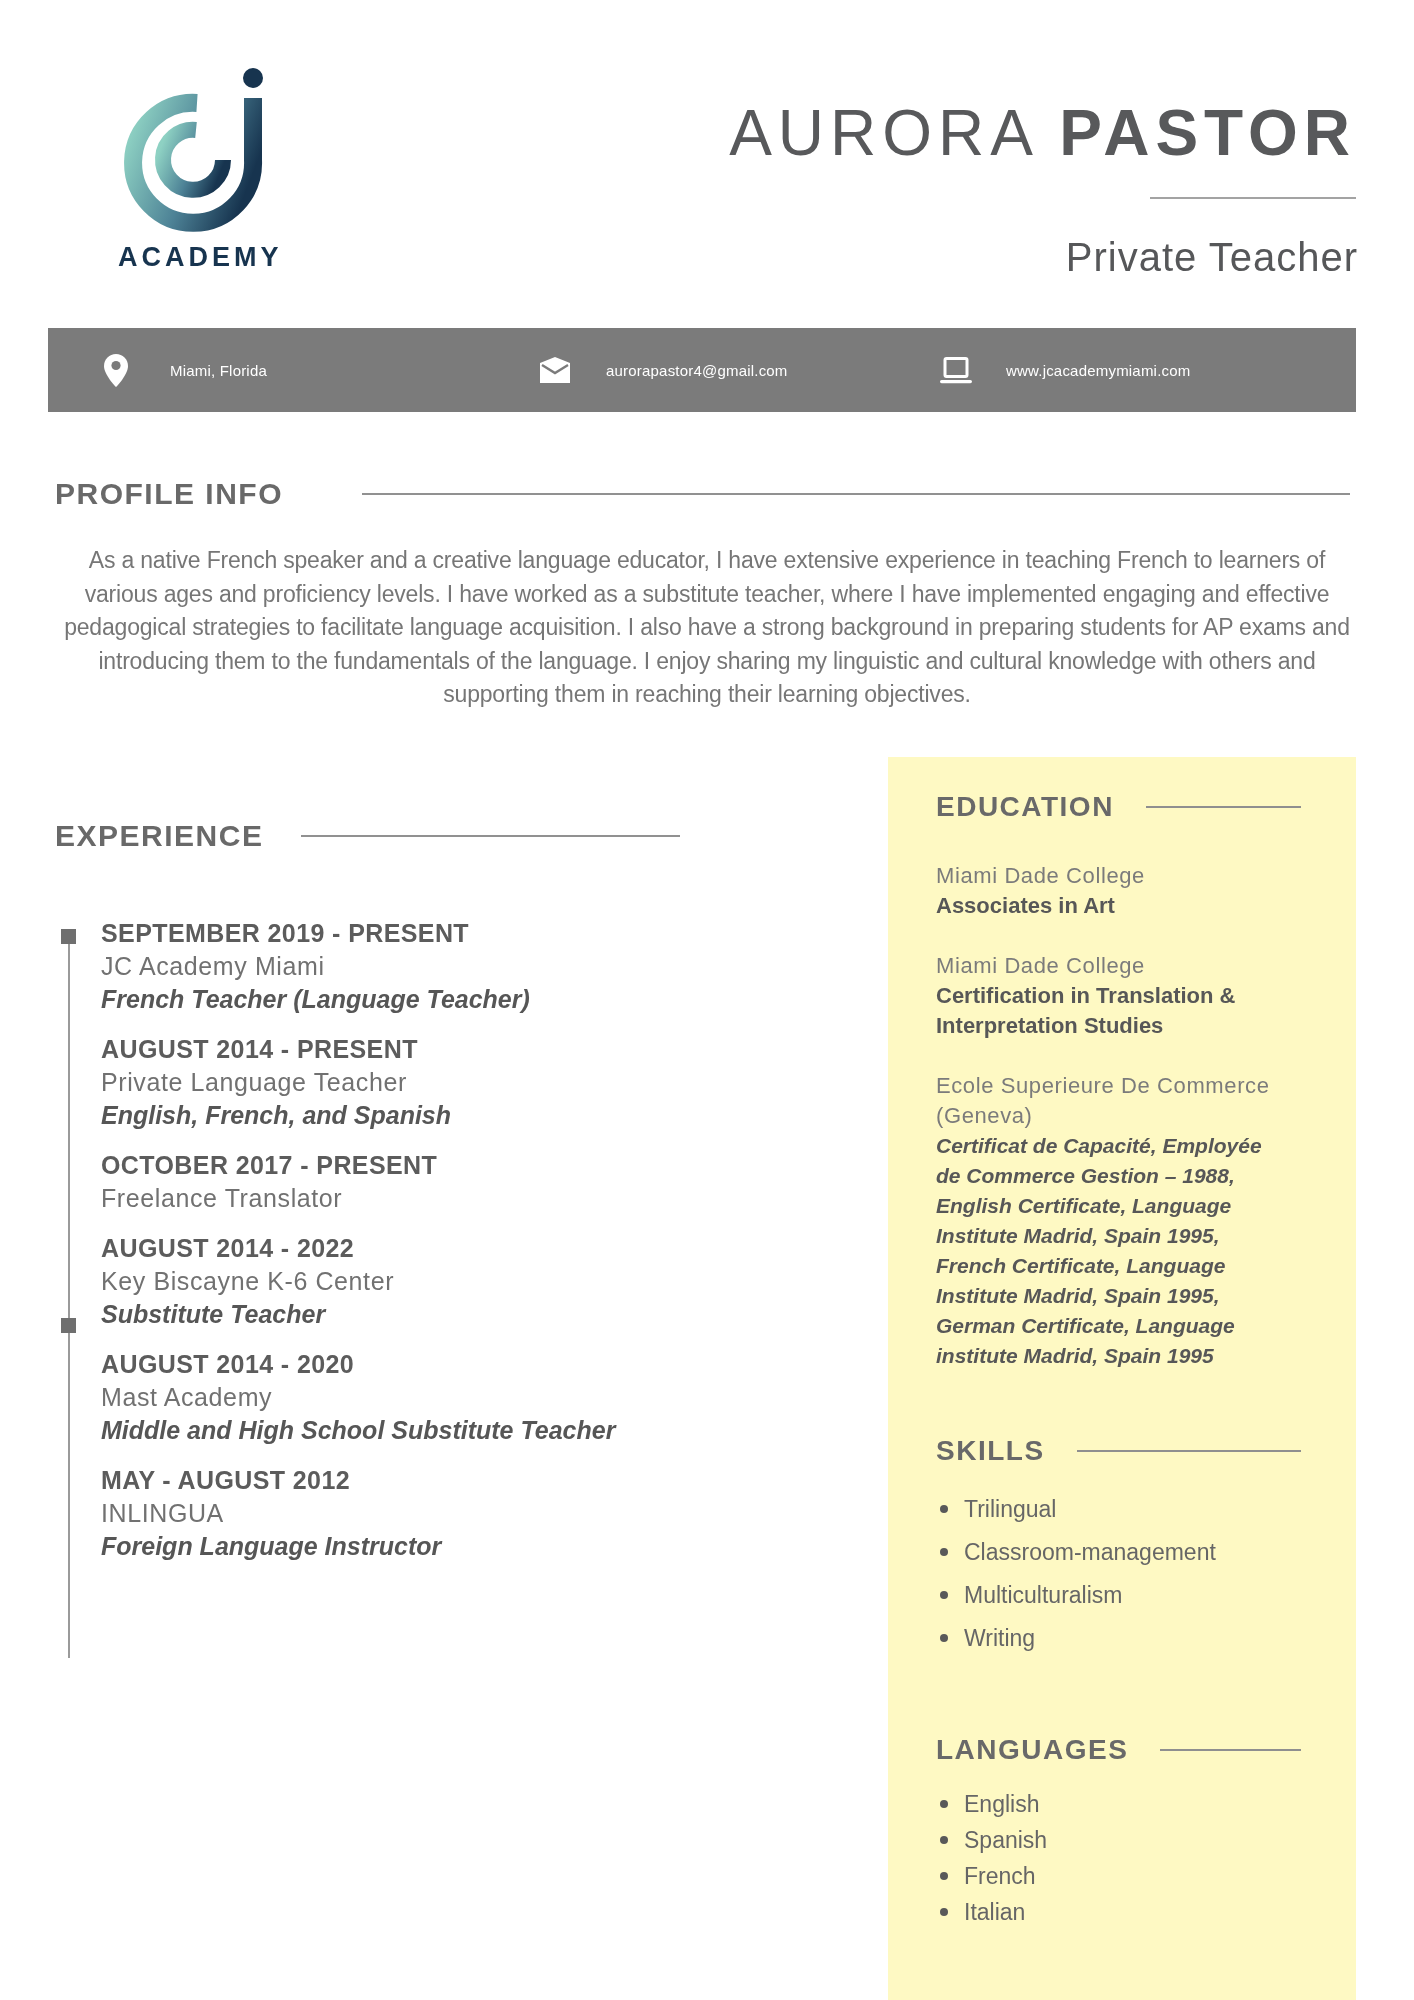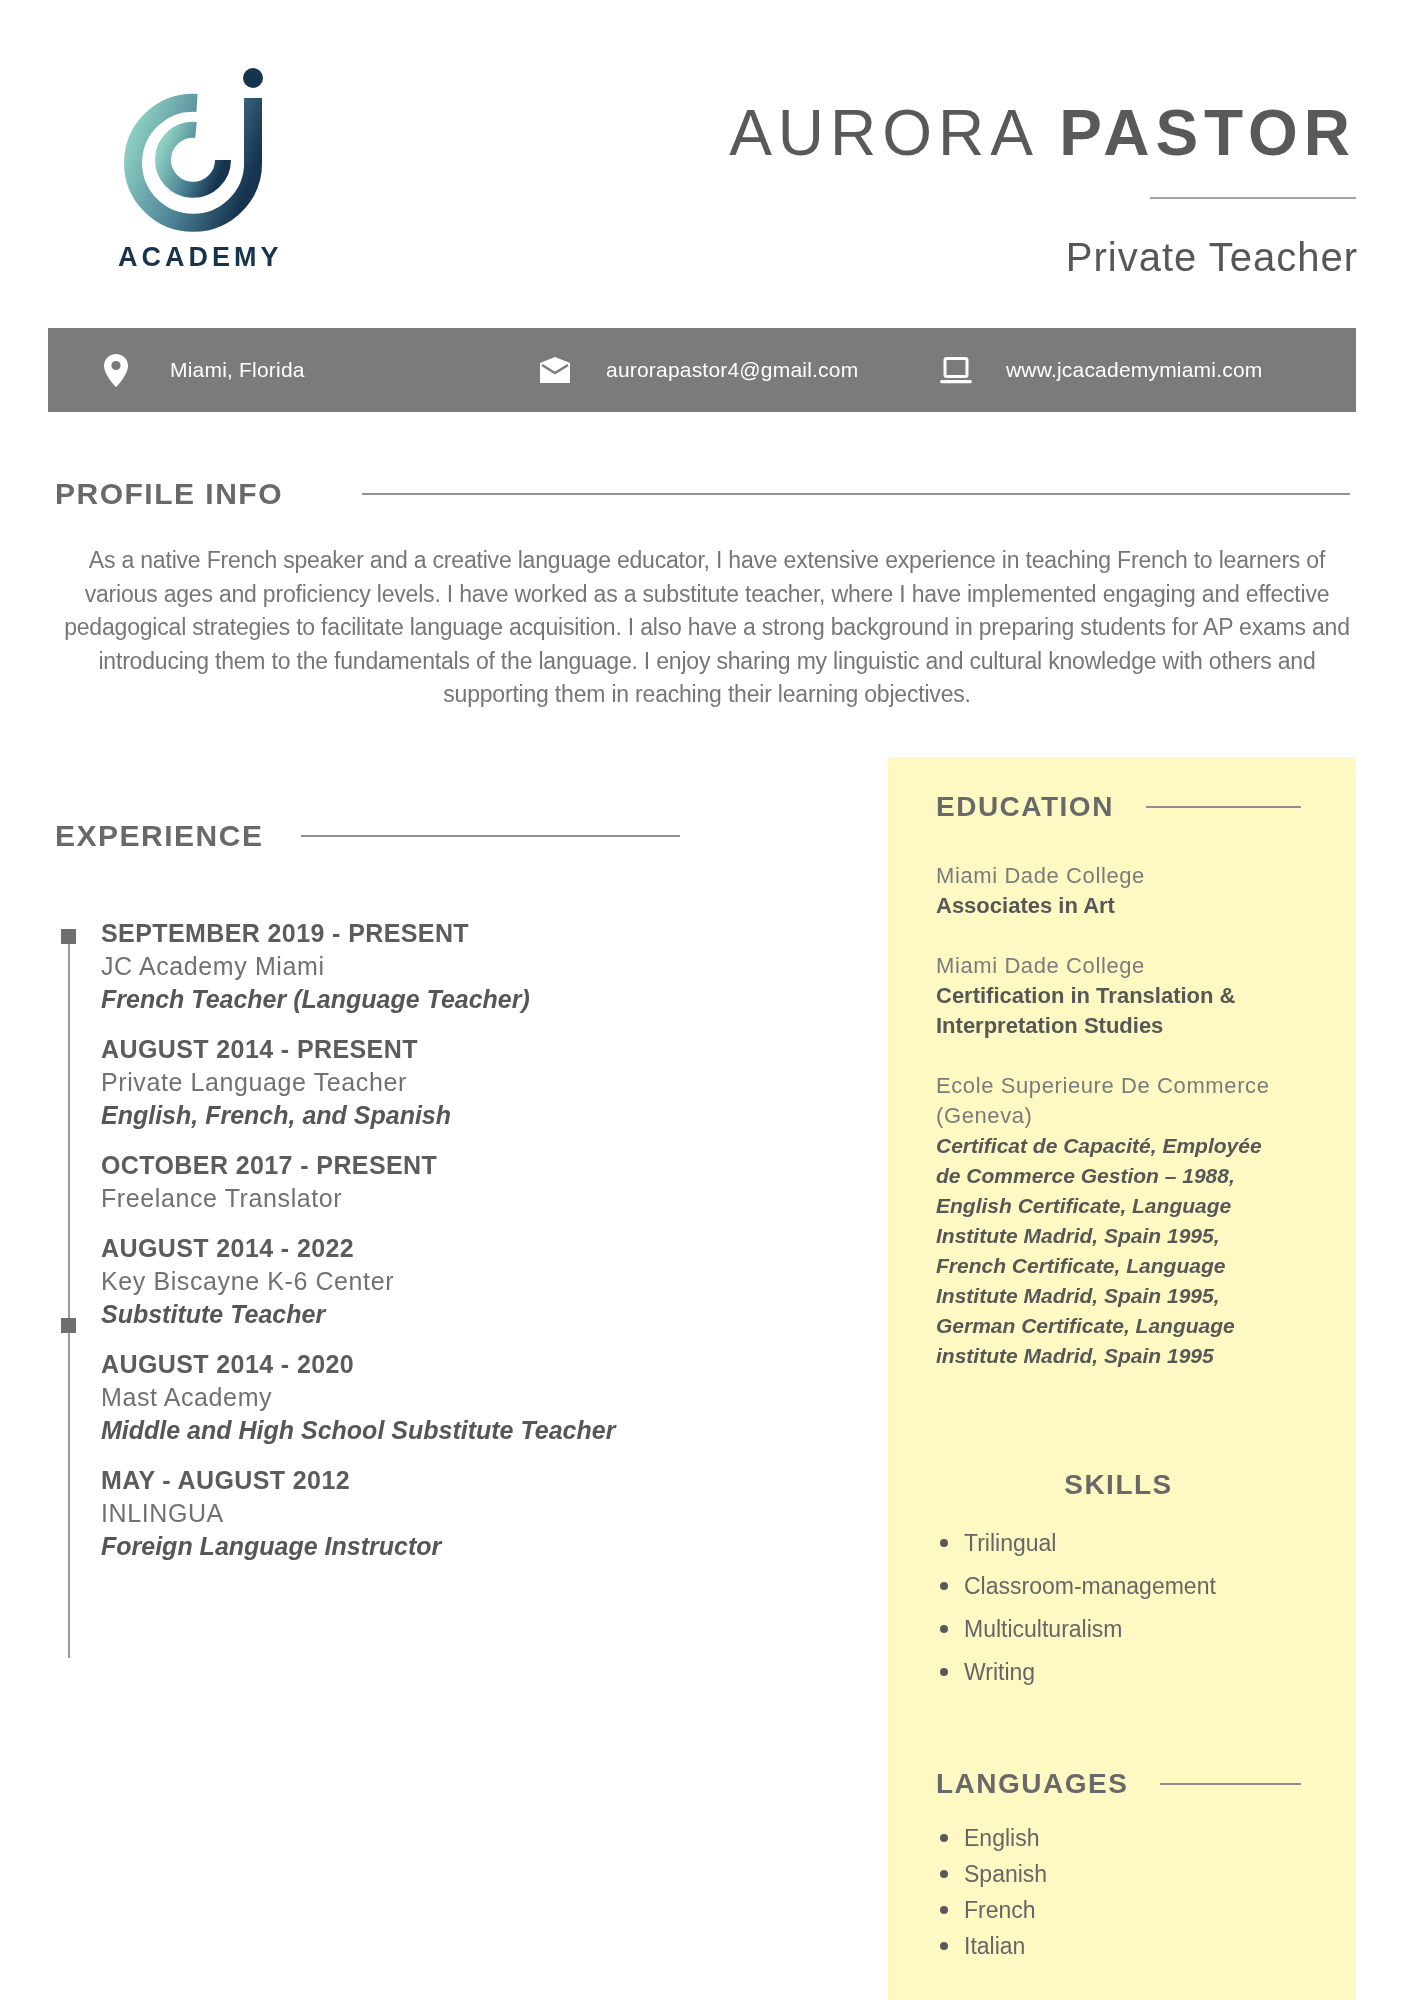--- a/index.html
+++ b/index.html
@@ -34,21 +34,21 @@
     position: absolute; top: 231px; right: 56px; white-space: nowrap;
     font-size: 40px; line-height: 52px; color: #565759; letter-spacing: 1px;
   }
 
   
   .contact-bar {
     position: absolute; left: 48px; top: 328px; width: 1308px; height: 84px;
     background: #7b7b7b; color: #ffffff;
   }
   .contact-item { position: absolute; top: 0; height: 84px; display: flex; align-items: center; }
-  .contact-item .txt { font-size: 21px; letter-spacing: 0.2px; color: #ffffff; }
+  .contact-item .txt { font-size: 15px; letter-spacing: 0.2px; color: #ffffff; }
   .ci-location { left: 56px; }
   .ci-email    { left: 492px; }
   .ci-web      { left: 892px; }
   .contact-item .ico { margin-right: 42px; display: flex; align-items: center; }
   .ci-email .ico { margin-right: 36px; }
   .ci-web   .ico { margin-right: 34px; }
 
   
   .sec-heading {
     font-size: 30px; font-weight: 700; color: #696969; letter-spacing: 1.5px;
@@ -91,21 +91,21 @@
 
   .edu-list { margin-top: 38px; }
   .edu-entry { margin-bottom: 30px; }
   .edu-school { font-size: 22px; line-height: 30px; color: #7b7b7b; letter-spacing: 0.6px; }
   .edu-degree { font-size: 22px; line-height: 30px; font-weight: 700; color: #575757; }
   .edu-details {
     font-size: 21px; line-height: 30px; font-weight: 700; font-style: italic;
     color: #575757; max-width: 336px;
   }
 
-  .skills-head { margin-top: 98px; flex-direction: column; }
+  .skills-head { margin-top: 64px; }
   .bullet-list { list-style: none; margin-top: 30px; }
   .bullet-list li {
     position: relative; padding-left: 28px; font-size: 23px; line-height: 24px;
     color: #666666;
   }
   .skills-list li { margin-bottom: 19px; }
   .langs-list  li { margin-bottom: 12px; }
   .bullet-list li::before {
     content: ""; position: absolute; left: 4px; top: 8px; width: 8px; height: 8px;
     border-radius: 50%; background: #595959;

